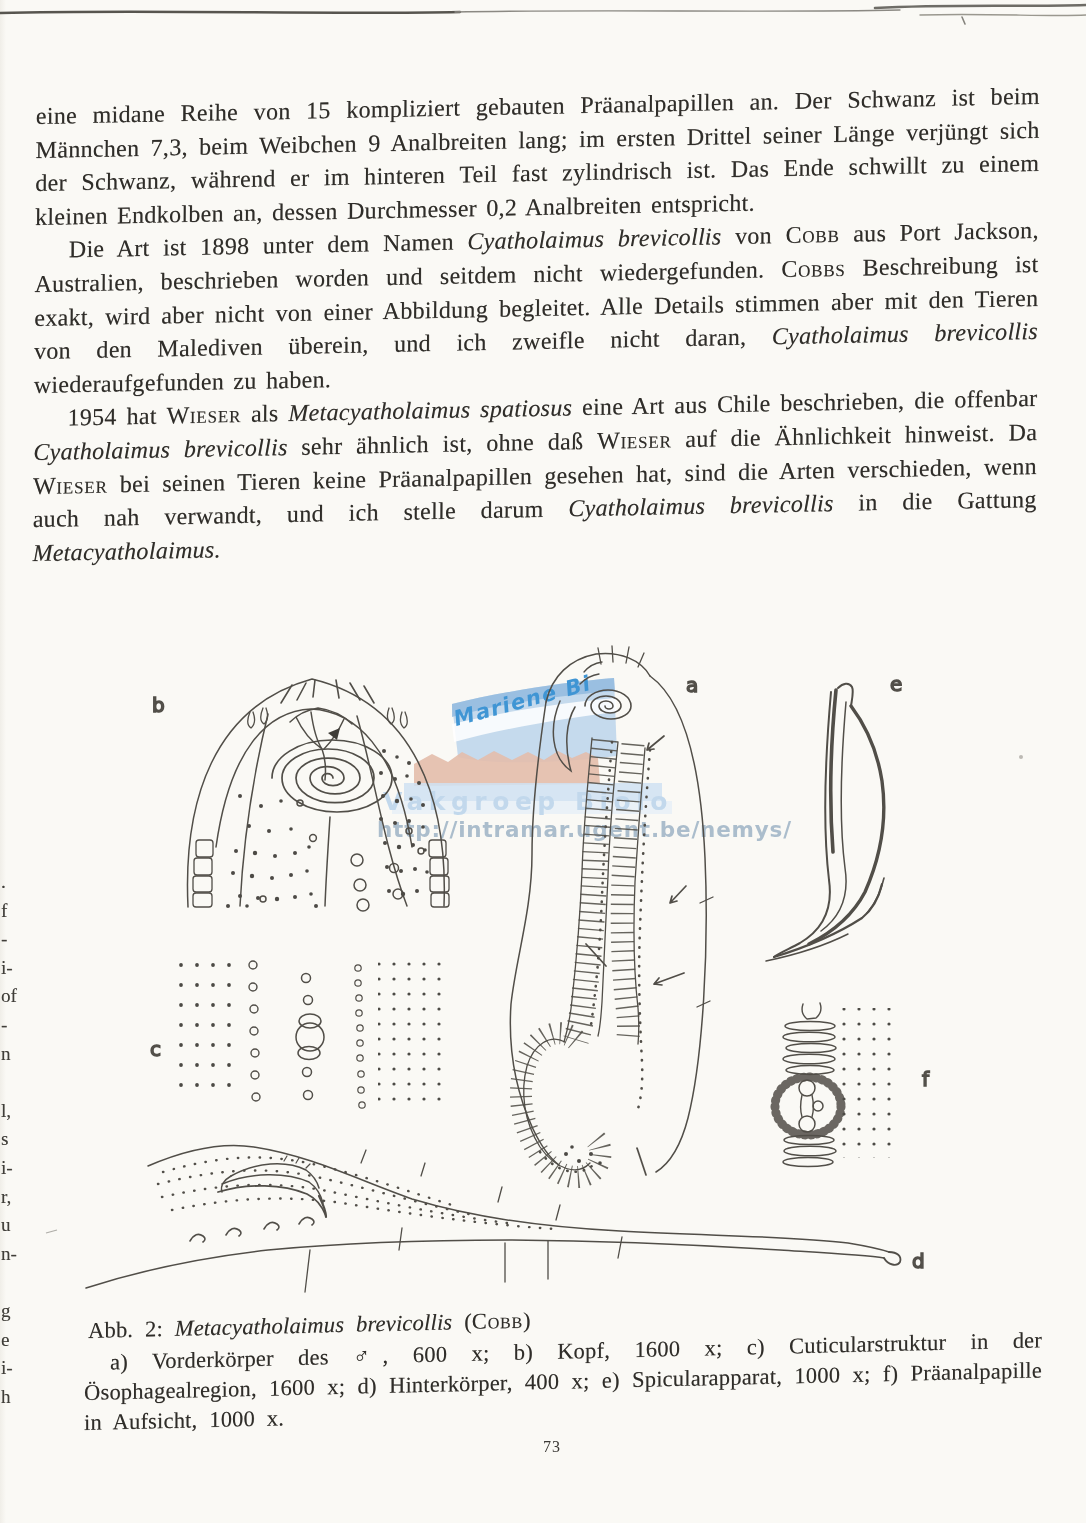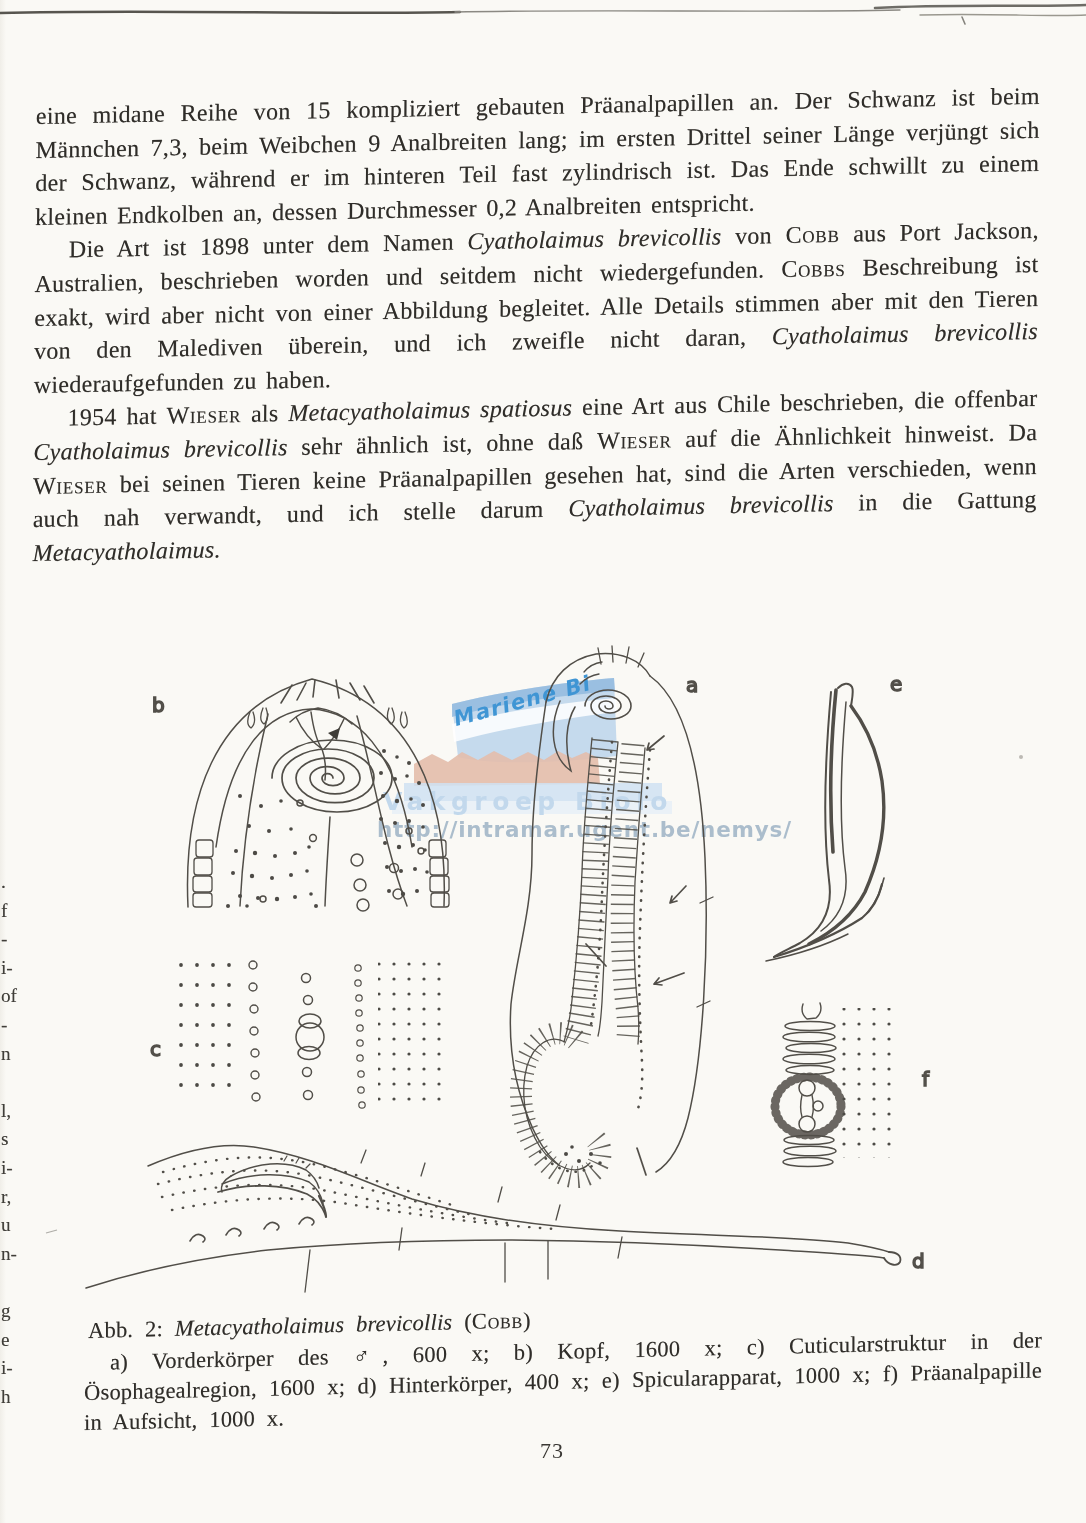--- a/index.html
+++ b/index.html
@@ -31,21 +31,21 @@
     font-size:22.5px;line-height:30px;text-align:justify;
     word-spacing:6px;letter-spacing:.2px;
     transform:skewY(-1.35deg);transform-origin:0 0;
     text-shadow:0.25px 0.25px 0.3px rgba(45,42,38,.4);
   }
   .cap-title{margin:0 0 2px 4px;}
   .cap-body{margin:0;text-indent:26px;}
   
   .pageno{
     position:absolute;left:512px;top:1438px;width:80px;text-align:center;
-    font-size:22px;color:#3a3834;letter-spacing:1px;
+    font-size:16px;color:#3a3834;letter-spacing:1px;
   }
   
   .frags{
     position:absolute;left:1px;top:868px;width:22px;
     font-size:19px;line-height:28.6px;color:#403e39;text-align:left;
     text-shadow:0.2px 0.2px 0.3px rgba(45,42,38,.4);
   }
   .frag{height:28.6px;overflow:hidden;}
   .figlab{font-family:"DejaVu Sans","Liberation Sans",sans-serif;font-size:20px;fill:#5d5b54;}
   .wm-brand{font-family:"DejaVu Sans","Liberation Sans",sans-serif;font-weight:bold;font-style:italic;font-size:21px;letter-spacing:1.5px;}

